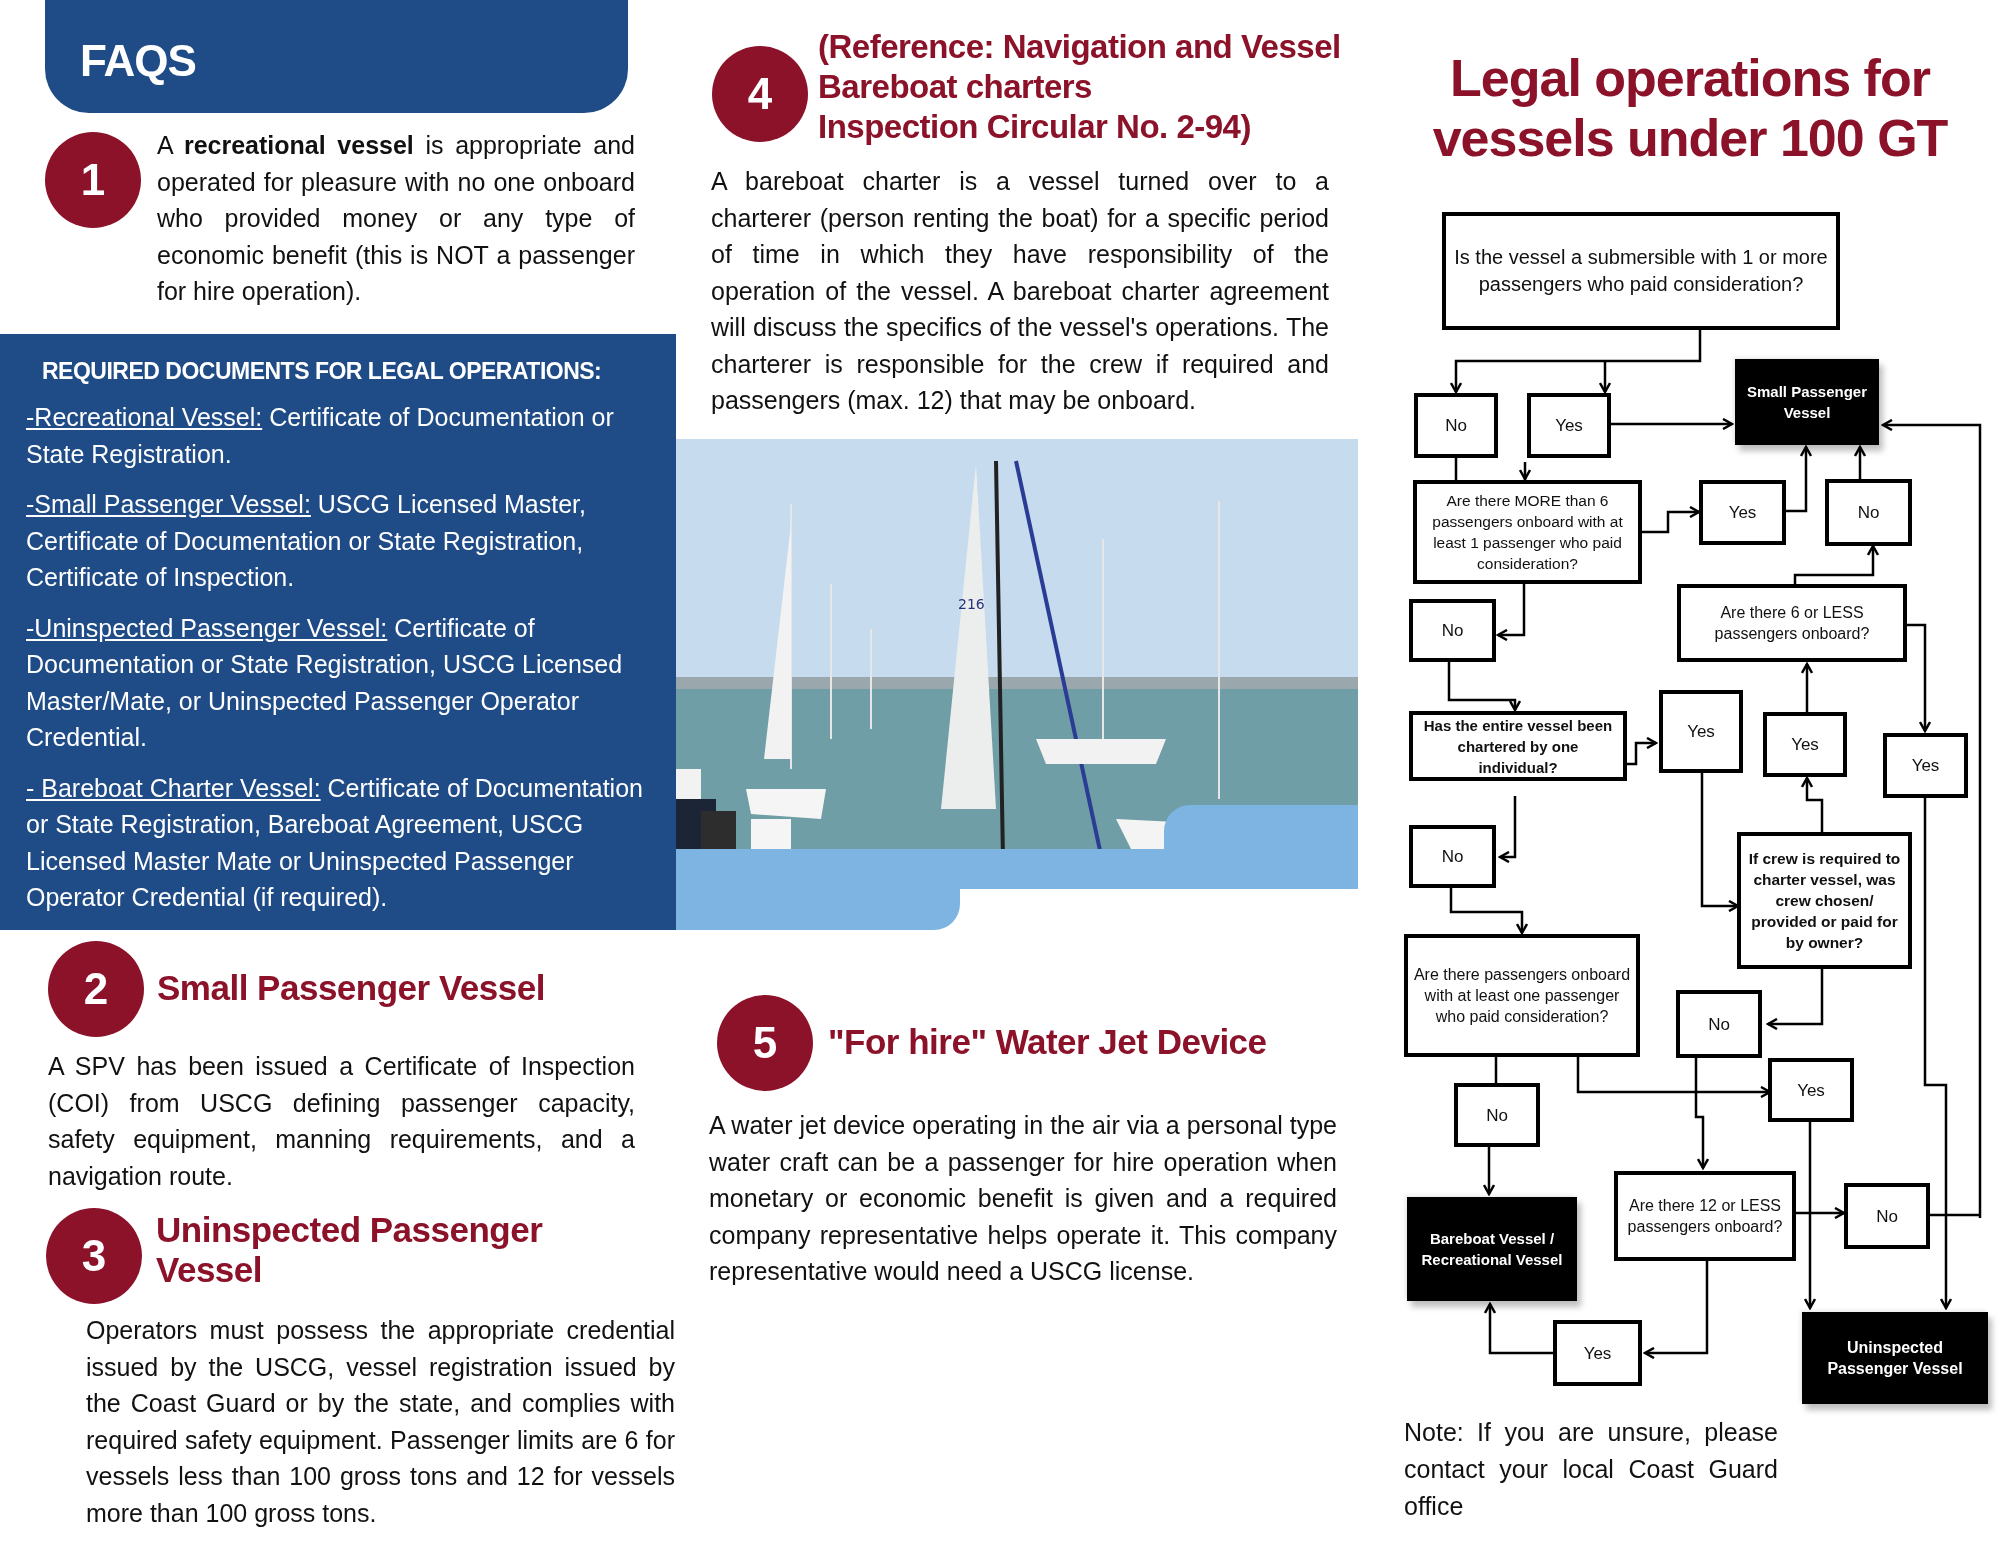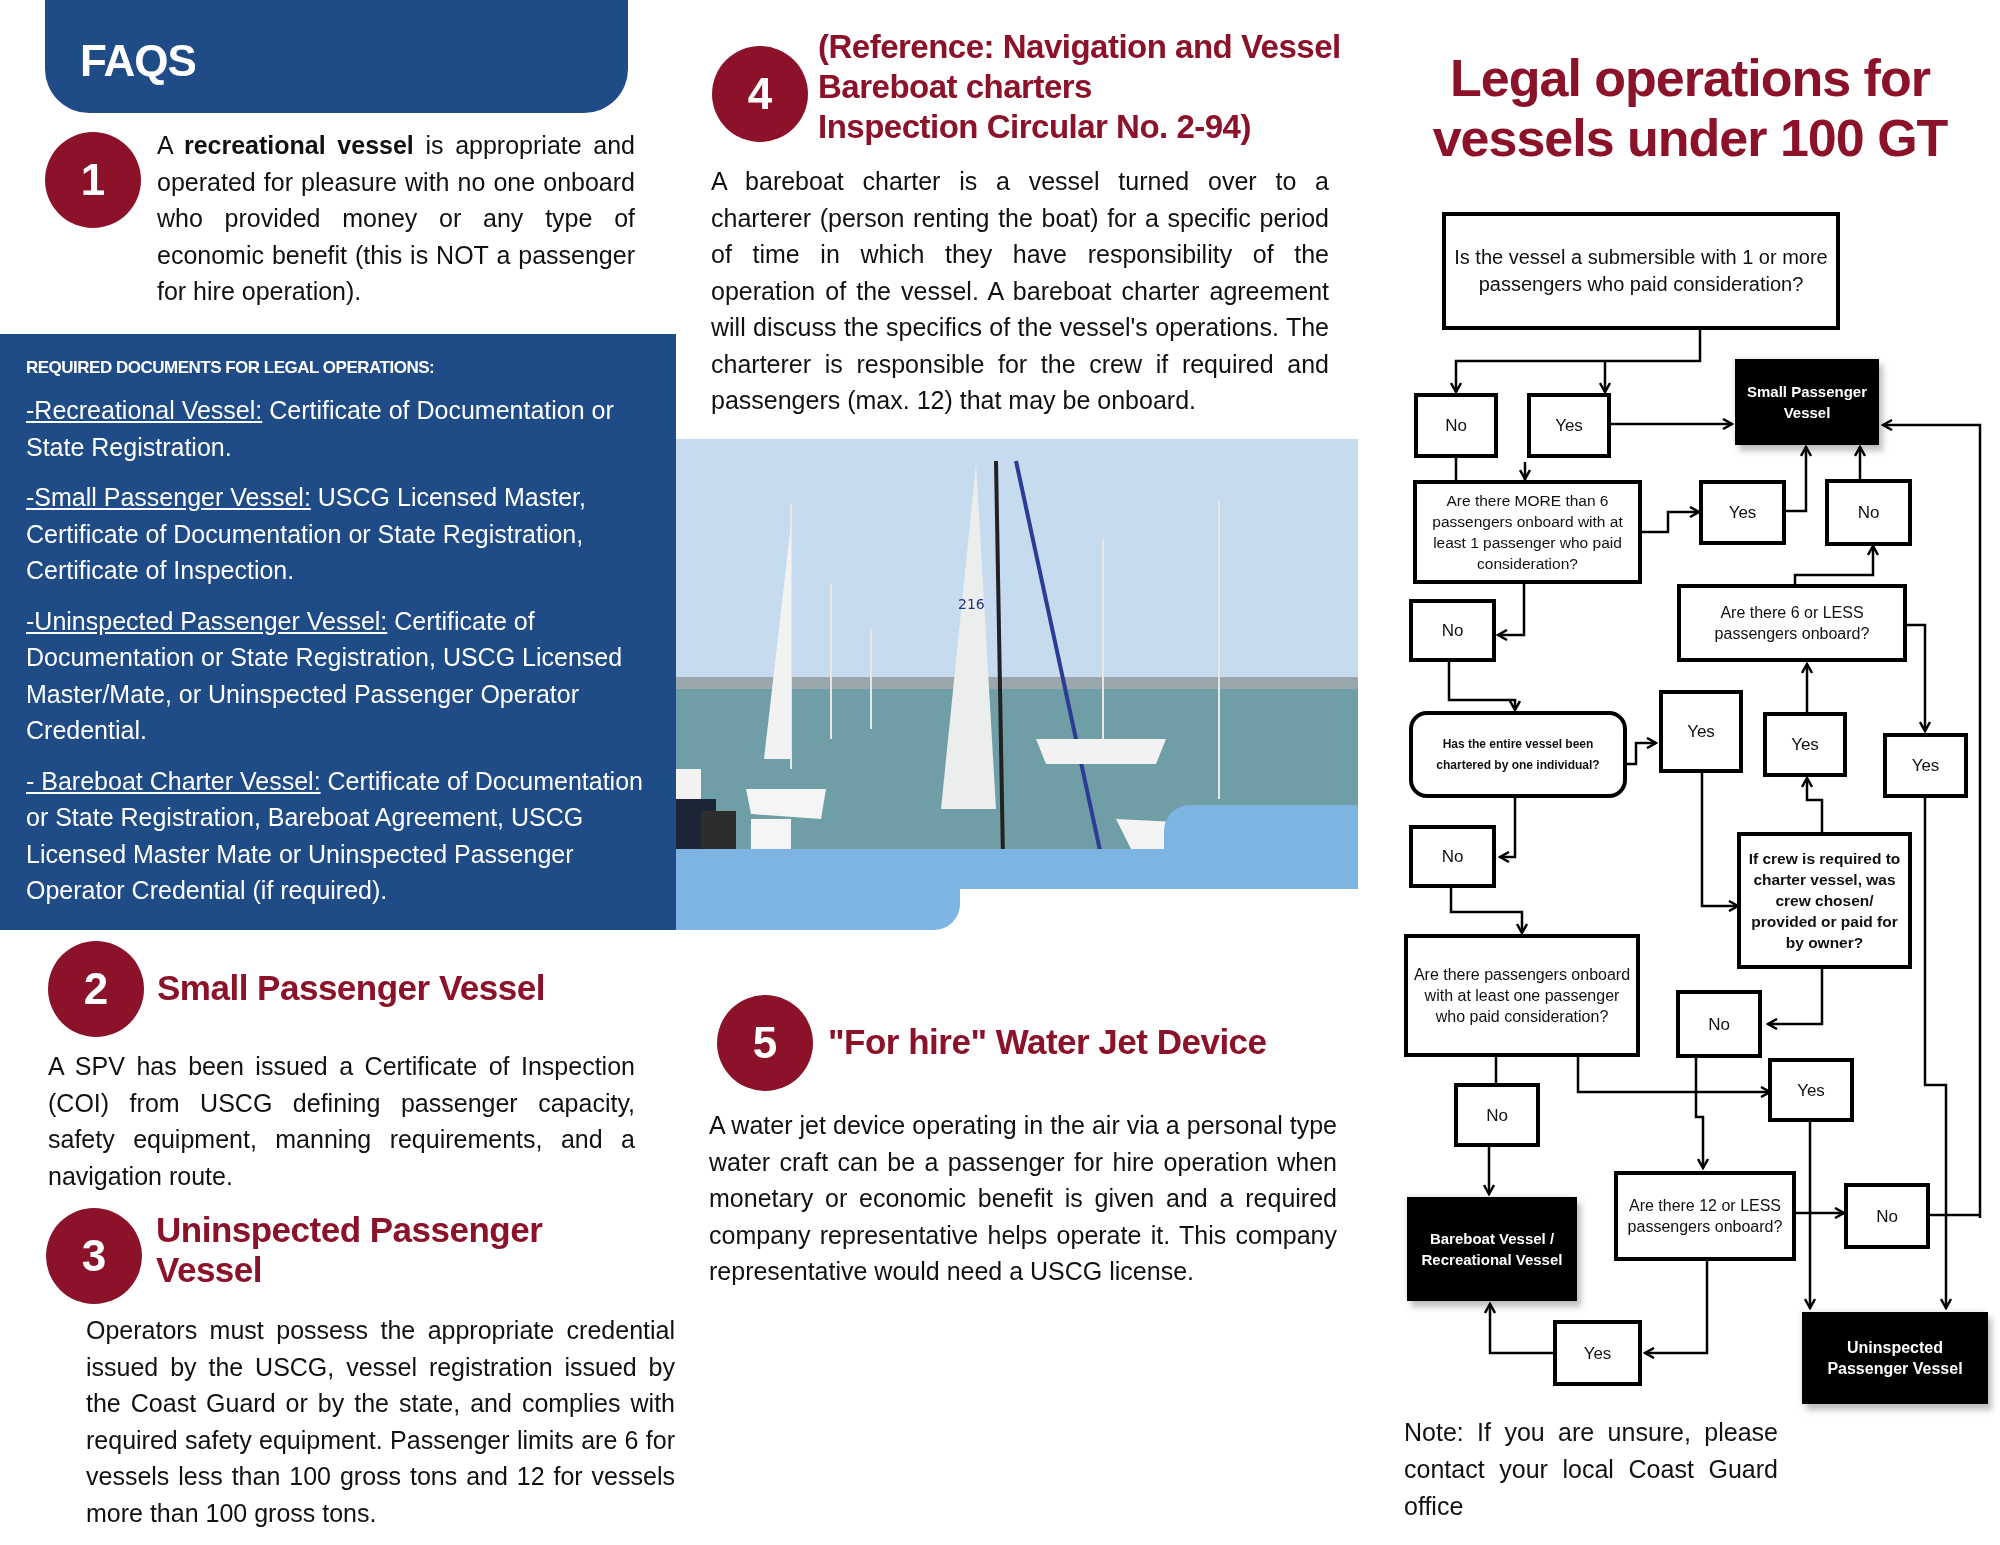--- a/index.html
+++ b/index.html
@@ -14,21 +14,21 @@
   .num-circle { width: 96px; height: 96px; border-radius: 50%; background: #8b1229; color: #fff;
                 font-weight: bold; font-size: 44px; display: flex; align-items: center; justify-content: center; }
 
   .body-text { font-size: 25px; line-height: 36.5px; text-align: justify; color: #111; }
   .body-text b { font-weight: bold; }
 
   .sec-title { color: #8b1229; font-weight: bold; font-size: 35px; line-height: 40px; letter-spacing: -0.5px; }
 
   
   .docs-box { left: 0; top: 334px; width: 676px; height: 596px; background: #1f4b86; color: #fff; padding: 18px 26px 0 26px; }
-  .docs-heading { font-size: 17px; font-weight: bold; letter-spacing: -0.5px; margin-top: 6px; margin-bottom: 14px; }
+  .docs-heading { font-size: 23px; font-weight: bold; letter-spacing: -0.5px; margin-top: 6px; margin-bottom: 14px; margin-left: 16px; }
   .docs-item { font-size: 25px; line-height: 36.5px; margin-bottom: 14px; }
   .docs-item u { text-decoration: underline; }
 
   
   .photo { left: 676px; top: 439px; width: 682px; height: 410px; overflow: hidden;
            background: linear-gradient(180deg, #b9d3ea 0%, #cfe0ee 45%, #9fb7bf 55%, #5f8e98 70%, #4a7f89 100%); }
   .photo-band-a { left: 676px; top: 849px; width: 682px; height: 40px; background: #7db4e2; }
   .photo-band-b { left: 676px; top: 888px; width: 284px; height: 42px; background: #7db4e2; border-radius: 0 0 26px 0; }
   .photo-band-c { left: 1164px; top: 805px; width: 194px; height: 46px; background: #7db4e2; border-radius: 26px 0 0 0; }
 
@@ -199,21 +199,21 @@
 <div class="fc-box" style="left:1527px;top:393px;width:84px;height:65px;font-size:17px;">Yes</div>
 <div class="fc-box end" style="left:1735px;top:359px;width:144px;height:86px;">Small Passenger Vessel</div>
 
 <div class="fc-box" style="left:1413px;top:480px;width:229px;height:104px;">Are there MORE than 6 passengers onboard with at least 1 passenger who paid consideration?</div>
 <div class="fc-box" style="left:1699px;top:480px;width:87px;height:65px;font-size:17px;">Yes</div>
 <div class="fc-box" style="left:1825px;top:479px;width:87px;height:67px;font-size:17px;">No</div>
 
 <div class="fc-box" style="left:1677px;top:584px;width:230px;height:78px;font-size:16px;">Are there 6 or LESS passengers onboard?</div>
 <div class="fc-box" style="left:1409px;top:599px;width:87px;height:63px;font-size:17px;">No</div>
 
-<div class="fc-box bold" style="left:1409px;top:711px;width:218px;height:87px;font-size:12px;border-radius:18px;">Has the entire vessel been chartered by one individual?</div>
+<div class="fc-box bold" style="left:1409px;top:711px;width:218px;height:70px;font-size:15px;">Has the entire vessel been chartered by one individual?</div>
 <div class="fc-box" style="left:1659px;top:690px;width:84px;height:83px;font-size:17px;">Yes</div>
 <div class="fc-box" style="left:1763px;top:712px;width:84px;height:65px;font-size:17px;">Yes</div>
 <div class="fc-box" style="left:1883px;top:733px;width:85px;height:65px;font-size:17px;">Yes</div>
 
 <div class="fc-box" style="left:1409px;top:825px;width:87px;height:63px;font-size:17px;">No</div>
 <div class="fc-box bold" style="left:1737px;top:832px;width:175px;height:137px;font-size:15.5px;">If crew is required to charter vessel, was crew chosen/ provided or paid for by owner?</div>
 
 <div class="fc-box" style="left:1404px;top:934px;width:236px;height:123px;font-size:16px;">Are there passengers onboard with at least one passenger who paid consideration?</div>
 <div class="fc-box" style="left:1676px;top:990px;width:86px;height:68px;font-size:17px;">No</div>
 <div class="fc-box" style="left:1768px;top:1058px;width:86px;height:64px;font-size:17px;">Yes</div>

